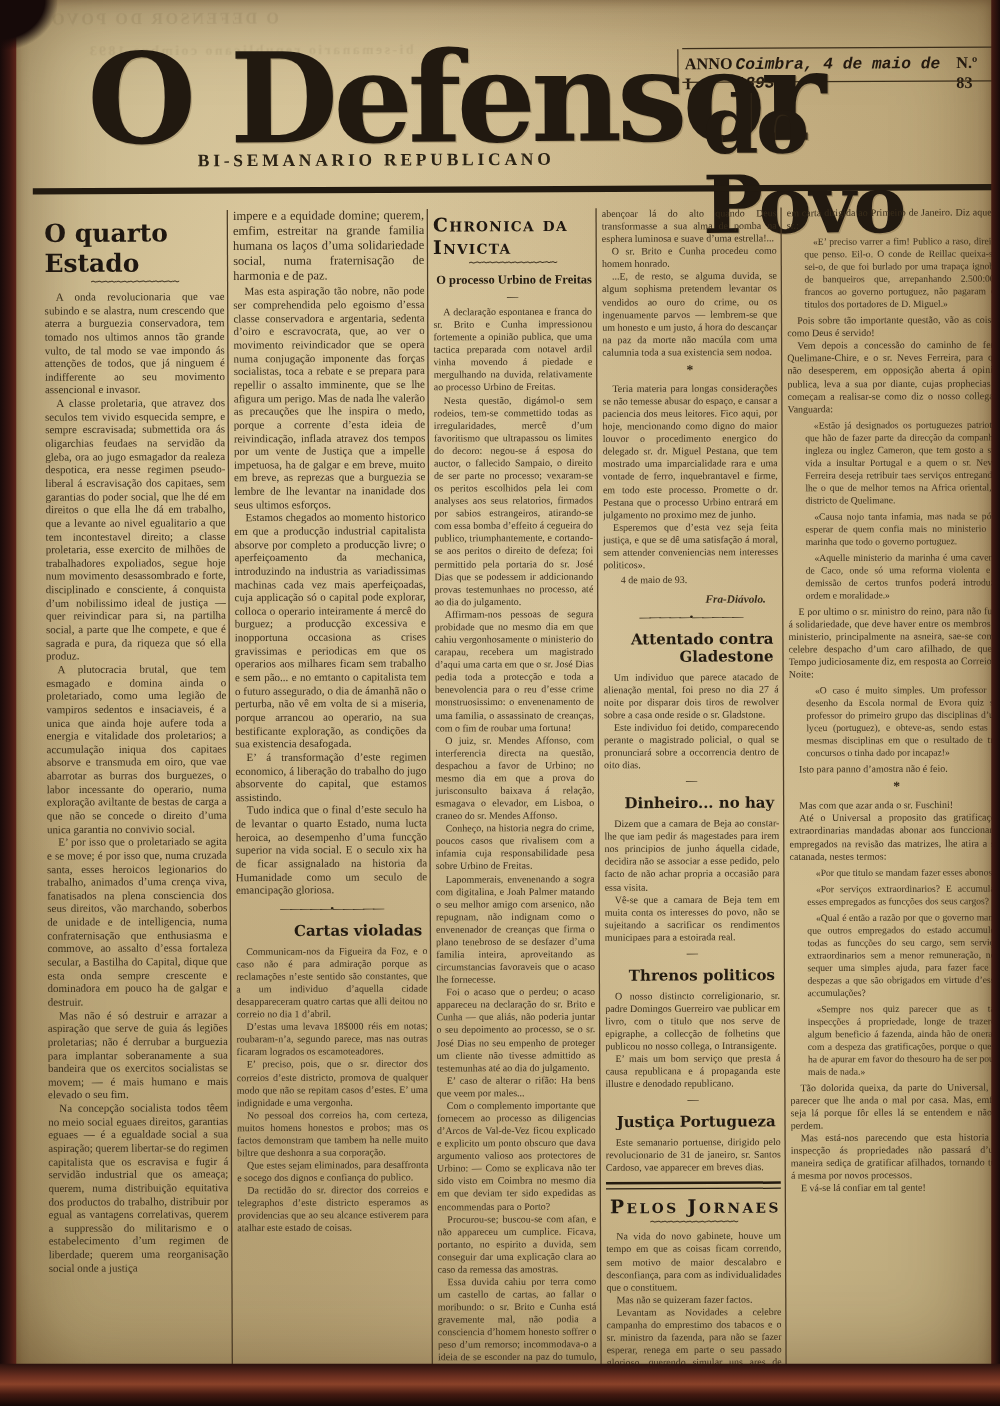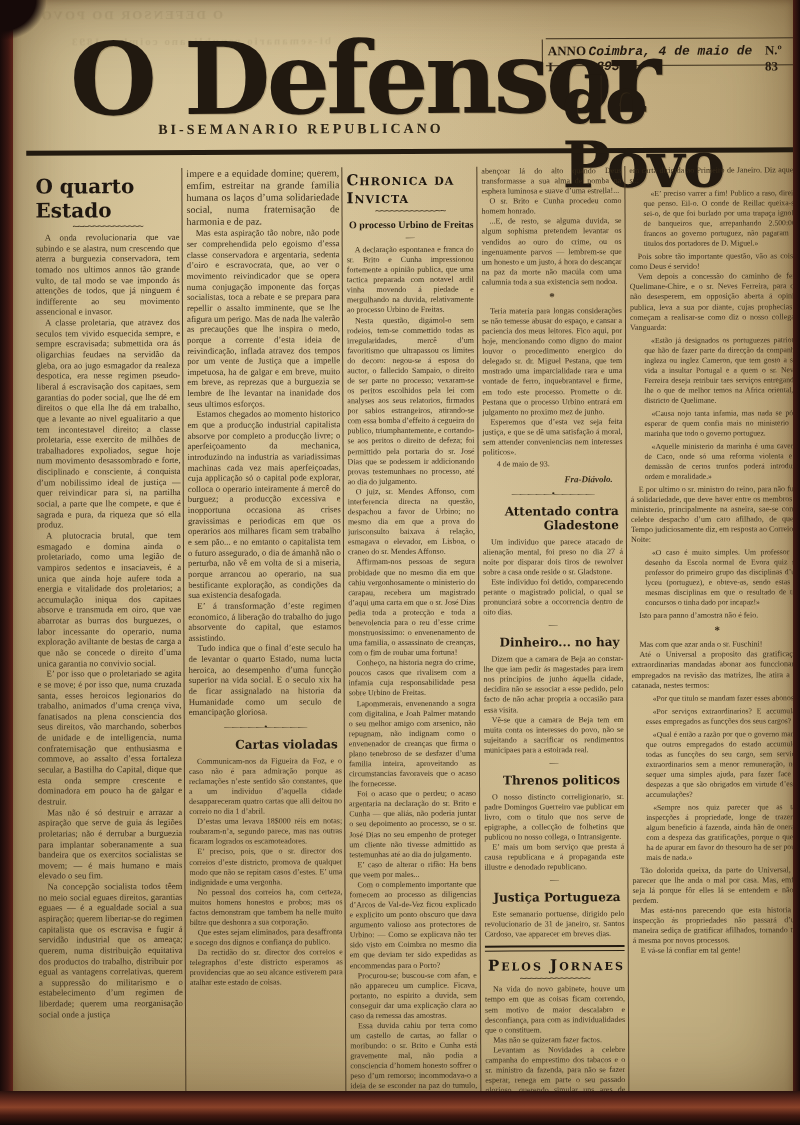--- a/index.html
+++ b/index.html
@@ -157,25 +157,25 @@
           <div class="b-ps">Que estes sejam eliminados, para desaffronta e socego dos dignos e confiança do publico.</div>
           <div class="b-ps">Da rectidão do sr. director dos correios e telegraphos d’este districto esperamos as providencias que ao seu alcance estiverem para atalhar este estado de coisas.</div>
         </div>
       <div class="col" id="c3">
           <div class="b-chron">Chronica da Invicta</div>
           <div class="b-wavy">~~~~~~~~~~~~~~</div>
           <div class="b-h3">O processo Urbino de Freitas</div>
           <div class="b-dash">—</div>
           <div class="b-ps">A declaração espontanea e franca do sr. Brito e Cunha impressionou fortemente a opinião publica, que uma tactica preparada com notavel ardil vinha movendo á piedade e mergulhando na duvida, relativamente ao processo Urbino de Freitas.</div>
           <div class="b-ps">Nesta questão, digámol-o sem rodeios, tem-se commettido todas as irregularidades, mercê d’um favoritismo que ultrapassou os limites do decoro: negou-se á esposa do auctor, o fallecido Sampaio, o direito de ser parte no processo; vexaram-se os peritos escolhidos pela lei com analyses aos seus relatorios, firmados por sabios estrangeiros, atirando-se com essa bomba d’effeito á cegueira do publico, triumphantemente, e cortando-se aos peritos o direito de defeza; foi permittido pela portaria do sr. José Dias que se podessem ir addicionando provas testemunhaes no processo, até ao dia do julgamento.</div>
+          <div class="b-ps">Affirmam-nos pessoas de segura probidade que no mesmo dia em que cahiu vergonhosamente o ministerio do carapau, recebera um magistrado d’aqui uma carta em que o sr. José Dias pedia toda a protecção e toda a benevolencia para o reu d’esse crime monstruosissimo: o envenenamento de uma familia, o assassinato de creanças, com o fim de roubar uma fortuna!</div>
           <div class="b-ps">O juiz, sr. Mendes Affonso, com interferencia directa na questão, despachou a favor de Urbino; no mesmo dia em que a prova do jurisconsulto baixava á relação, esmagava o elevador, em Lisboa, o craneo do sr. Mendes Affonso.</div>
-          <div class="b-ps">Affirmam-nos pessoas de segura probidade que no mesmo dia em que cahiu vergonhosamente o ministerio do carapau, recebera um magistrado d’aqui uma carta em que o sr. José Dias pedia toda a protecção e toda a benevolencia para o reu d’esse crime monstruosissimo: o envenenamento de uma familia, o assassinato de creanças, com o fim de roubar uma fortuna!</div>
           <div class="b-ps">Conheço, na historia negra do crime, poucos casos que rivalisem com a infamia cuja responsabilidade pesa sobre Urbino de Freitas.</div>
           <div class="b-ps">Lapommerais, envenenando a sogra com digitalina, e Joah Palmer matando o seu melhor amigo com arsenico, não repugnam, não indignam como o envenenador de creanças que firma o plano tenebroso de se desfazer d’uma familia inteira, aproveitando as circumstancias favoraveis que o acaso lhe fornecesse.</div>
-          <div class="b-ps">Foi o acaso que o perdeu; o acaso argentaria na declaração do sr. Brito e Cunha — que aliás, não poderia juntar o seu depoimento ao processo, se o sr. José Dias no seu empenho de proteger um cliente não tivesse admittido as testemunhas até ao dia do julgamento.</div>
+          <div class="b-ps">Foi o acaso que o perdeu; o acaso appareceu na declaração do sr. Brito e Cunha — que aliás, não poderia juntar o seu depoimento ao processo, se o sr. José Dias no seu empenho de proteger um cliente não tivesse admittido as testemunhas até ao dia do julgamento.</div>
           <div class="b-ps">E’ caso de alterar o rifão: Ha bens que veem por males...</div>
           <div class="b-ps">Com o complemento importante que fornecem ao processo as diligencias d’Arcos de Val-de-Vez ficou explicado e explicito um ponto obscuro que dava argumento valioso aos protectores de Urbino: — Como se explicava não ter sido visto em Coimbra no mesmo dia em que deviam ter sido expedidas as encommendas para o Porto?</div>
           <div class="b-ps">Procurou-se; buscou-se com afan, e não appareceu um cumplice. Ficava, portanto, no espirito a duvida, sem conseguir dar uma explicação clara ao caso da remessa das amostras.</div>
           <div class="b-ps">Essa duvida cahiu por terra como um castello de cartas, ao fallar o moribundo: o sr. Brito e Cunha está gravemente mal, não podia a consciencia d’homem honesto soffrer o peso d’um remorso; incommodava-o a ideia de se esconder na paz do tumulo, guardando na alma immaculada a sombra d’uma mancha; parecia-lhe ser mais ou menos cumplice d’aquelle crime o que não desse conta á justiça do que se passou em 28 de março de 90.</div>
         </div>
       <div class="col" id="c4">
           <div class="b-conts">abençoar lá do alto quando Deus transformasse a sua alma de pomba na esphera luminosa e suave d’uma estrella!...</div>
           <div class="b-ps">O sr. Brito e Cunha procedeu como homem honrado.</div>
           <div class="b-ps">...E, de resto, se alguma duvida, se algum sophisma pretendem levantar os vendidos ao ouro do crime, ou os ingenuamente parvos — lembrem-se que um honesto e um justo, á hora do descançar na paz da morte não macúla com uma calumnia toda a sua existencia sem nodoa.</div>
           <div class="b-star">*</div>

